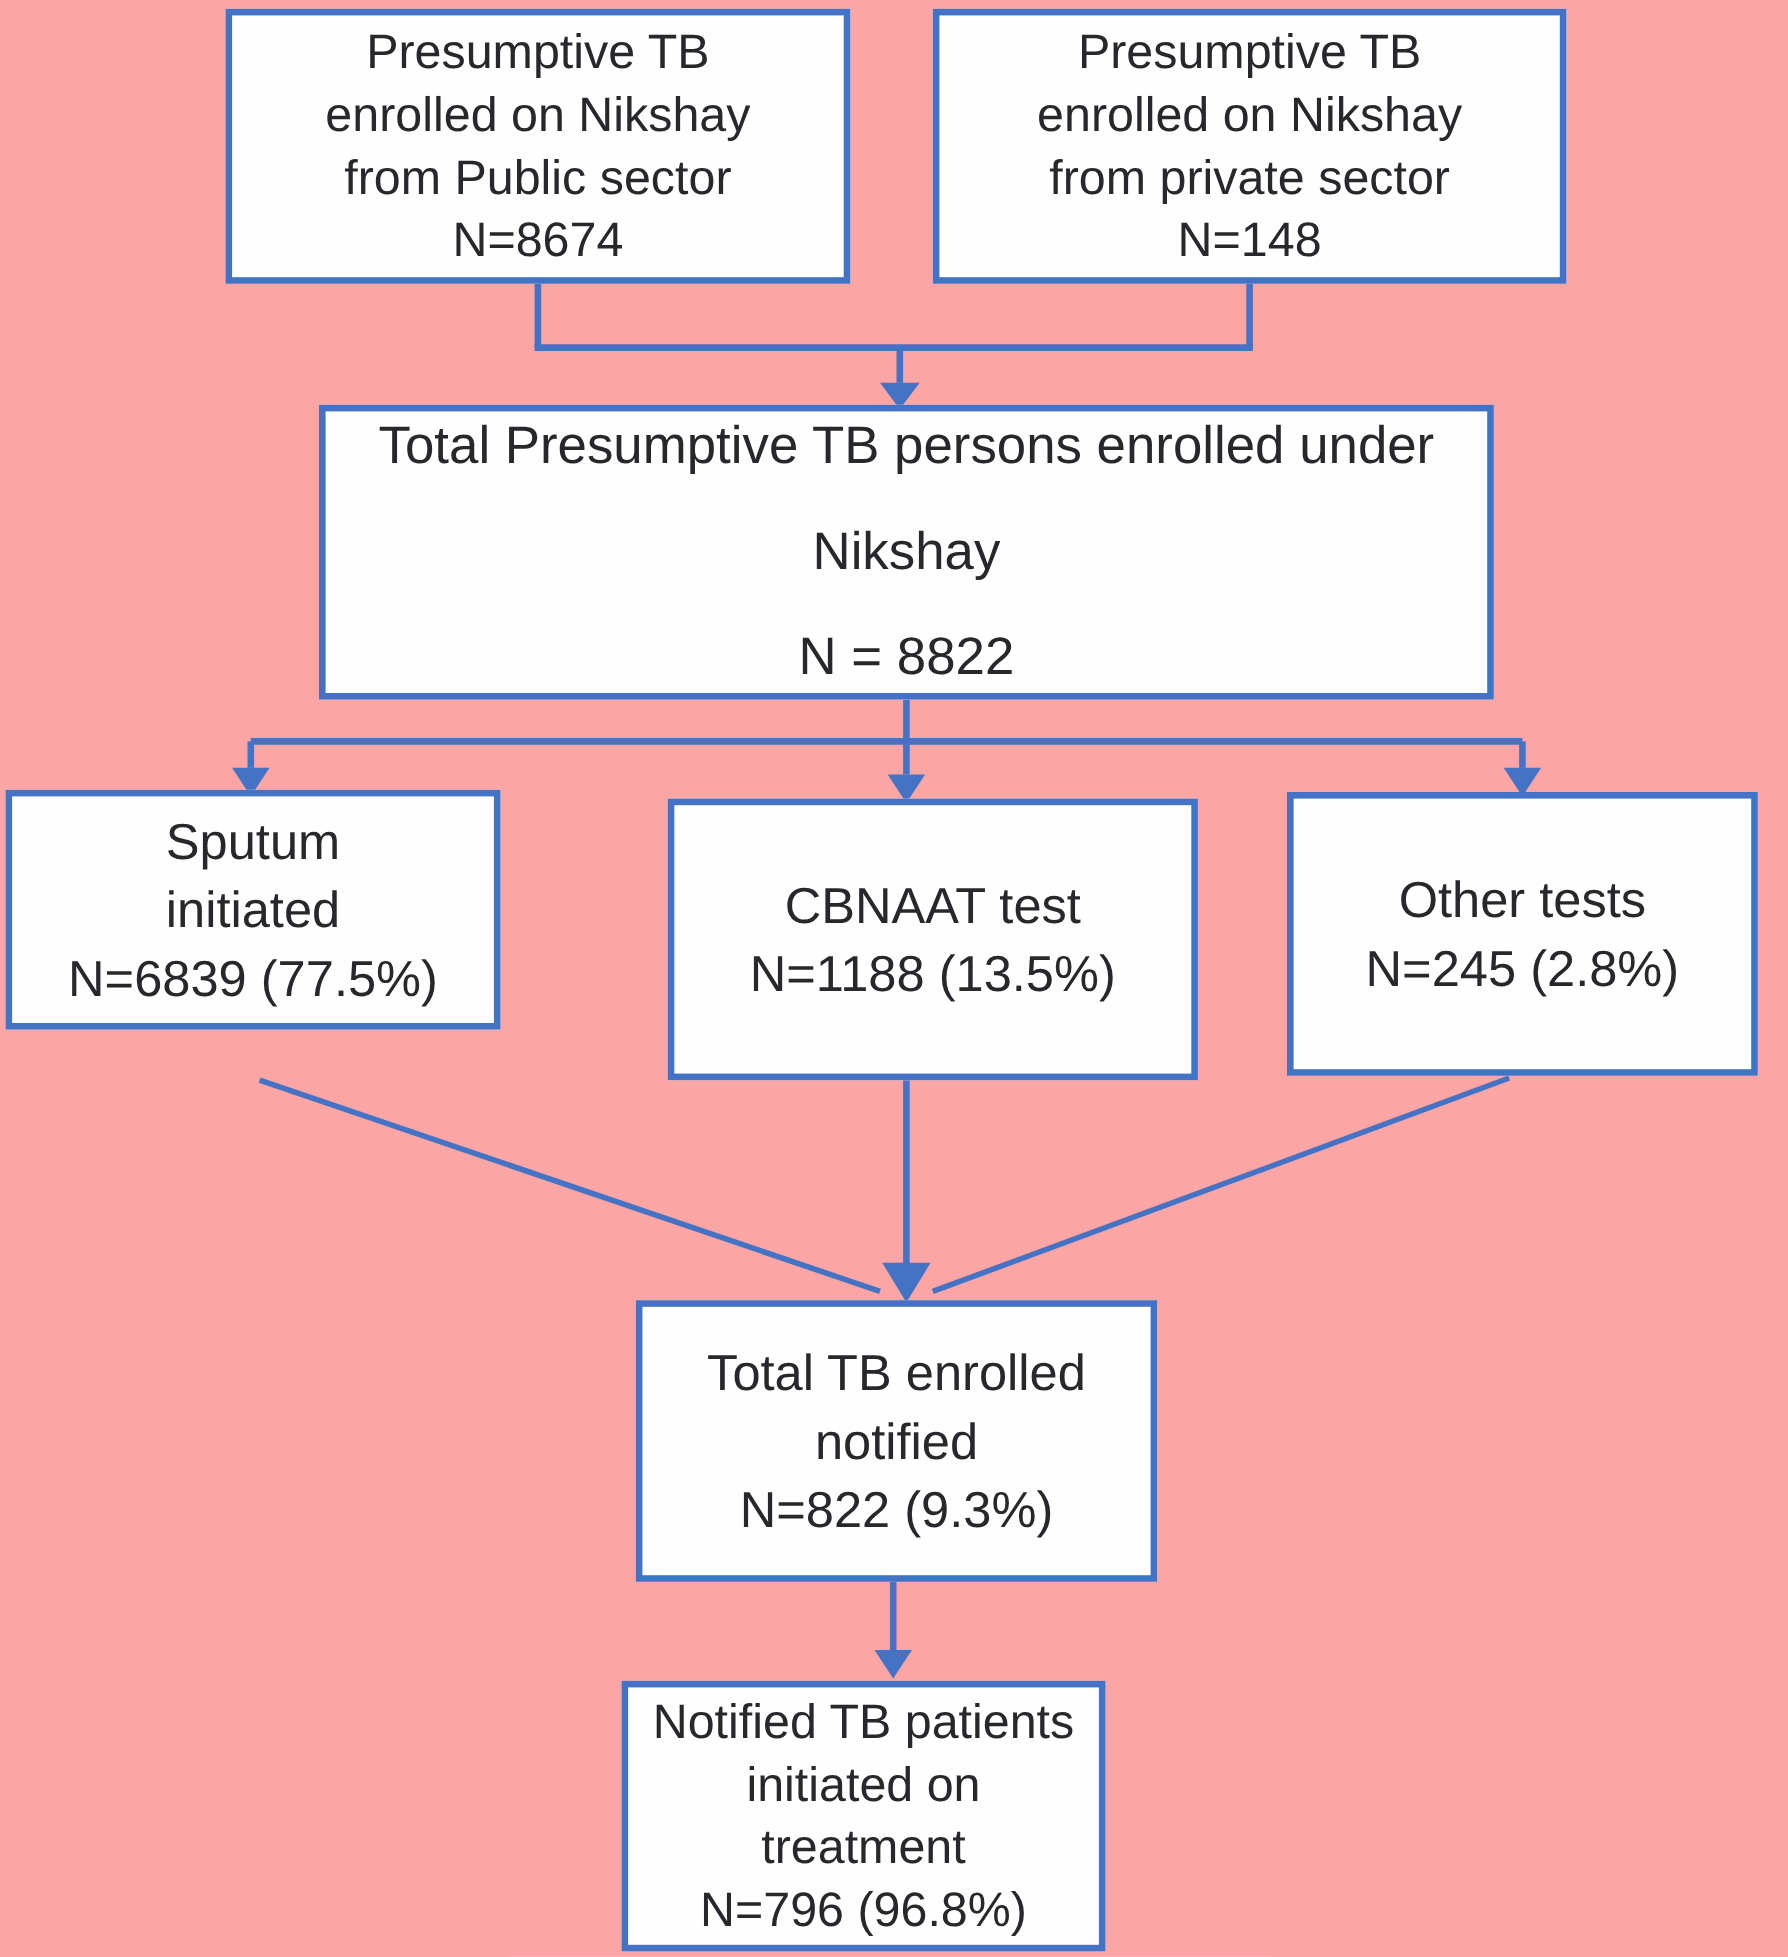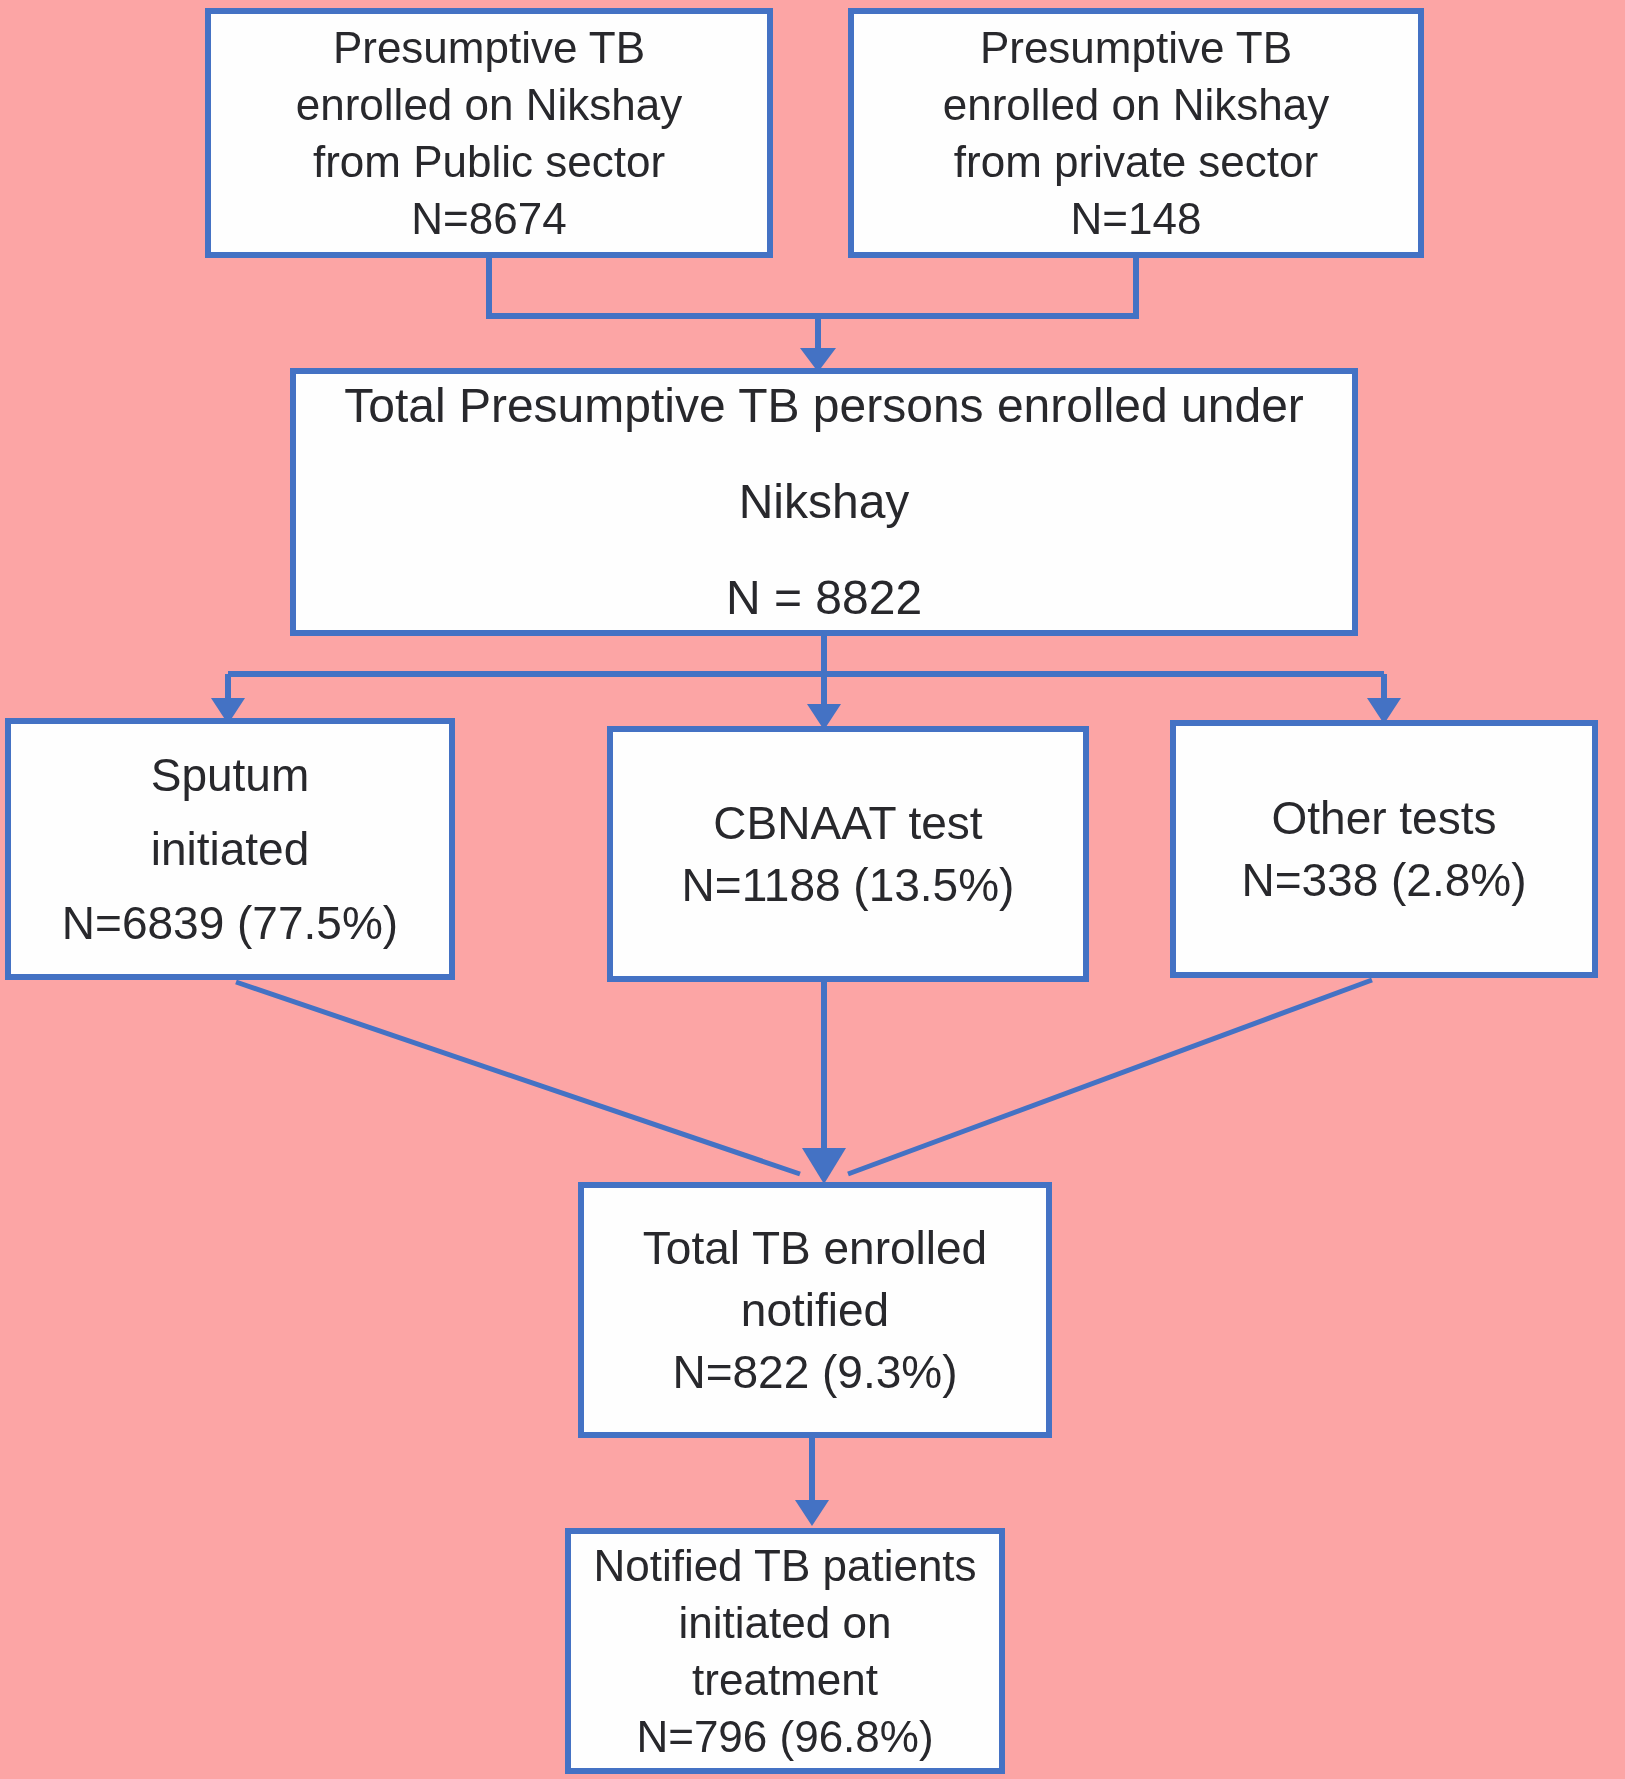--- a/index.html
+++ b/index.html
@@ -38,21 +38,21 @@
   }
   .node .line {
     white-space: nowrap;
   }
   
   #node-public   { left: 205px; top: 8px;   width: 568px;  height: 250px; font-size: 44px; line-height: 57px; }
   #node-private  { left: 848px; top: 8px;   width: 576px;  height: 250px; font-size: 44px; line-height: 57px; }
   
   #node-total    { left: 290px; top: 368px; width: 1068px; height: 268px; font-size: 48px; line-height: 64px; justify-content: space-between; }
   
-  #node-sputum   { left: 5px;    top: 718px; width: 450px; height: 262px; font-size: 46px; line-height: 62px; gap: 12px; }
+  #node-sputum   { left: 5px;    top: 718px; width: 450px; height: 218px; font-size: 46px; line-height: 62px; }
   #node-cbnaat   { left: 607px;  top: 726px; width: 482px; height: 256px; font-size: 46px; line-height: 62px; }
   #node-other    { left: 1170px; top: 720px; width: 428px; height: 258px; font-size: 46px; line-height: 62px; }
   
   #node-notified { left: 578px; top: 1182px; width: 474px; height: 256px; font-size: 46px; line-height: 62px; }
   
   #node-treatment{ left: 565px; top: 1528px; width: 440px; height: 246px; font-size: 44px; line-height: 57px; }
 </style>
 </head>
 <body>
 
@@ -116,21 +116,21 @@
     <div class="line">N=6839 (77.5%)</div>
   </div>
 
   <div class="node" id="node-cbnaat">
     <div class="line">CBNAAT test</div>
     <div class="line">N=1188 (13.5%)</div>
   </div>
 
   <div class="node" id="node-other">
     <div class="line">Other tests</div>
-    <div class="line">N=338 (2.8%)</div>
+    <div class="line">N=245 (2.8%)</div>
   </div>
 
   <div class="node" id="node-notified">
     <div class="line">Total TB enrolled</div>
     <div class="line">notified</div>
     <div class="line">N=822 (9.3%)</div>
   </div>
 
   <div class="node" id="node-treatment">
     <div class="line">Notified TB patients</div>

